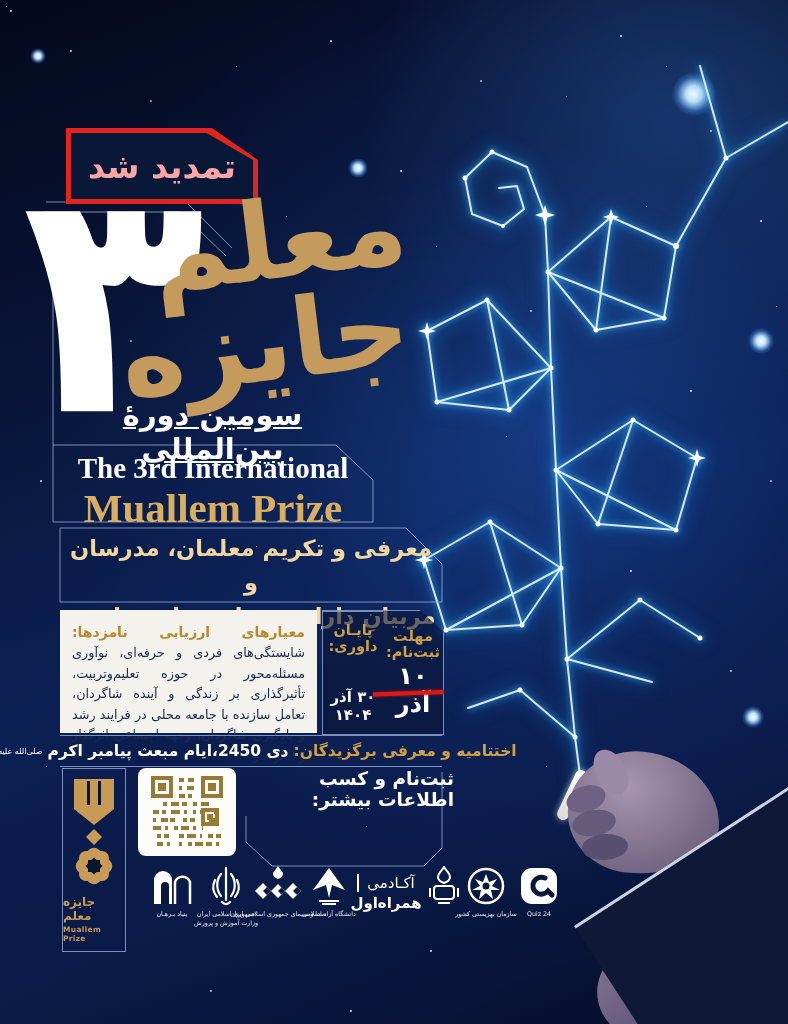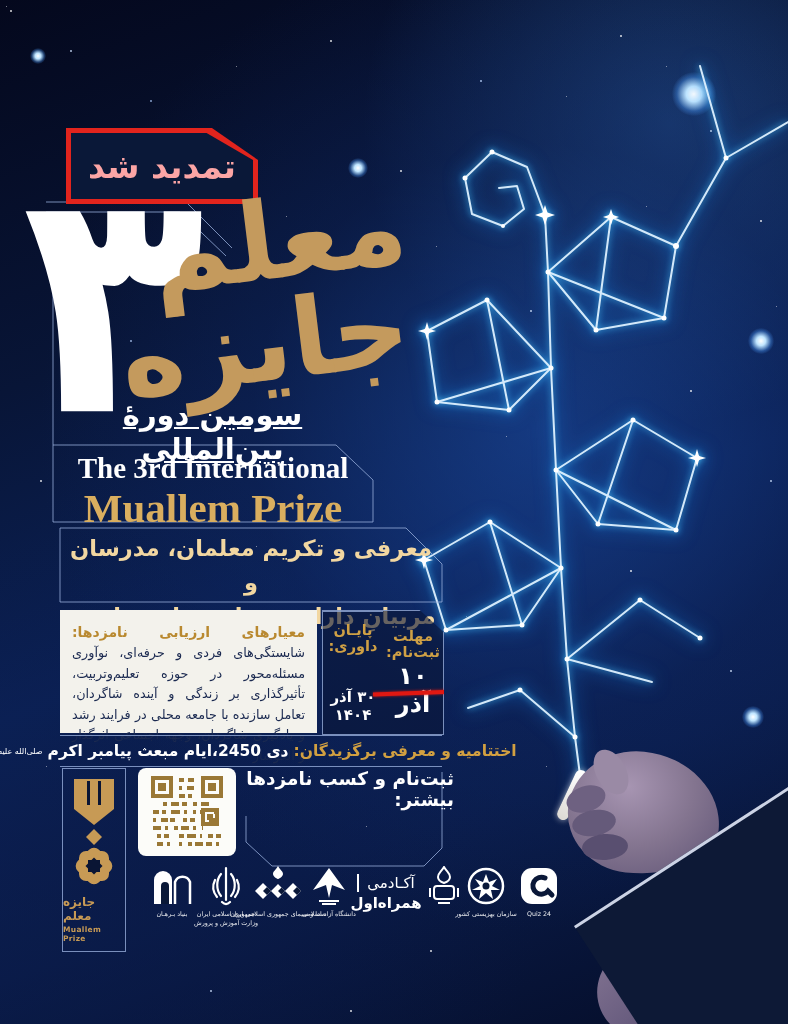--- a/index.html
+++ b/index.html
@@ -250,21 +250,21 @@
       </g>
       <g fill="#9a7836">
         <rect x="9" y="9" width="8" height="8"></rect>
         <rect x="59" y="9" width="8" height="8"></rect>
         <rect x="58" y="40" width="6" height="6"></rect>
       </g>
     </svg>
   </div>
 
   <div class="reg">
-    <span class="l">ثبت‌نام و کسب نامزدها بیشتر:</span>
+    <span class="l">ثبت‌نام و کسب اطلاعات بیشتر:</span>
   </div>
 
   <div class="logo" style="left:147px;width:50px;">
     <svg width="40" height="40" viewBox="0 0 40 40">
       <path d="M2,38 V14 A9,9 0 0 1 20,14 V38 Z" fill="#fff"></path>
       <path d="M9,38 V20 A4,4 0 0 1 17,20 V38" fill="#0a1838"></path>
       <path d="M23,38 V16 A8,8 0 0 1 38,16 V38" fill="none" stroke="#fff" stroke-width="2.5"></path>
     </svg>
     <span class="cap">بنیاد بـرهـان</span>
   </div>

